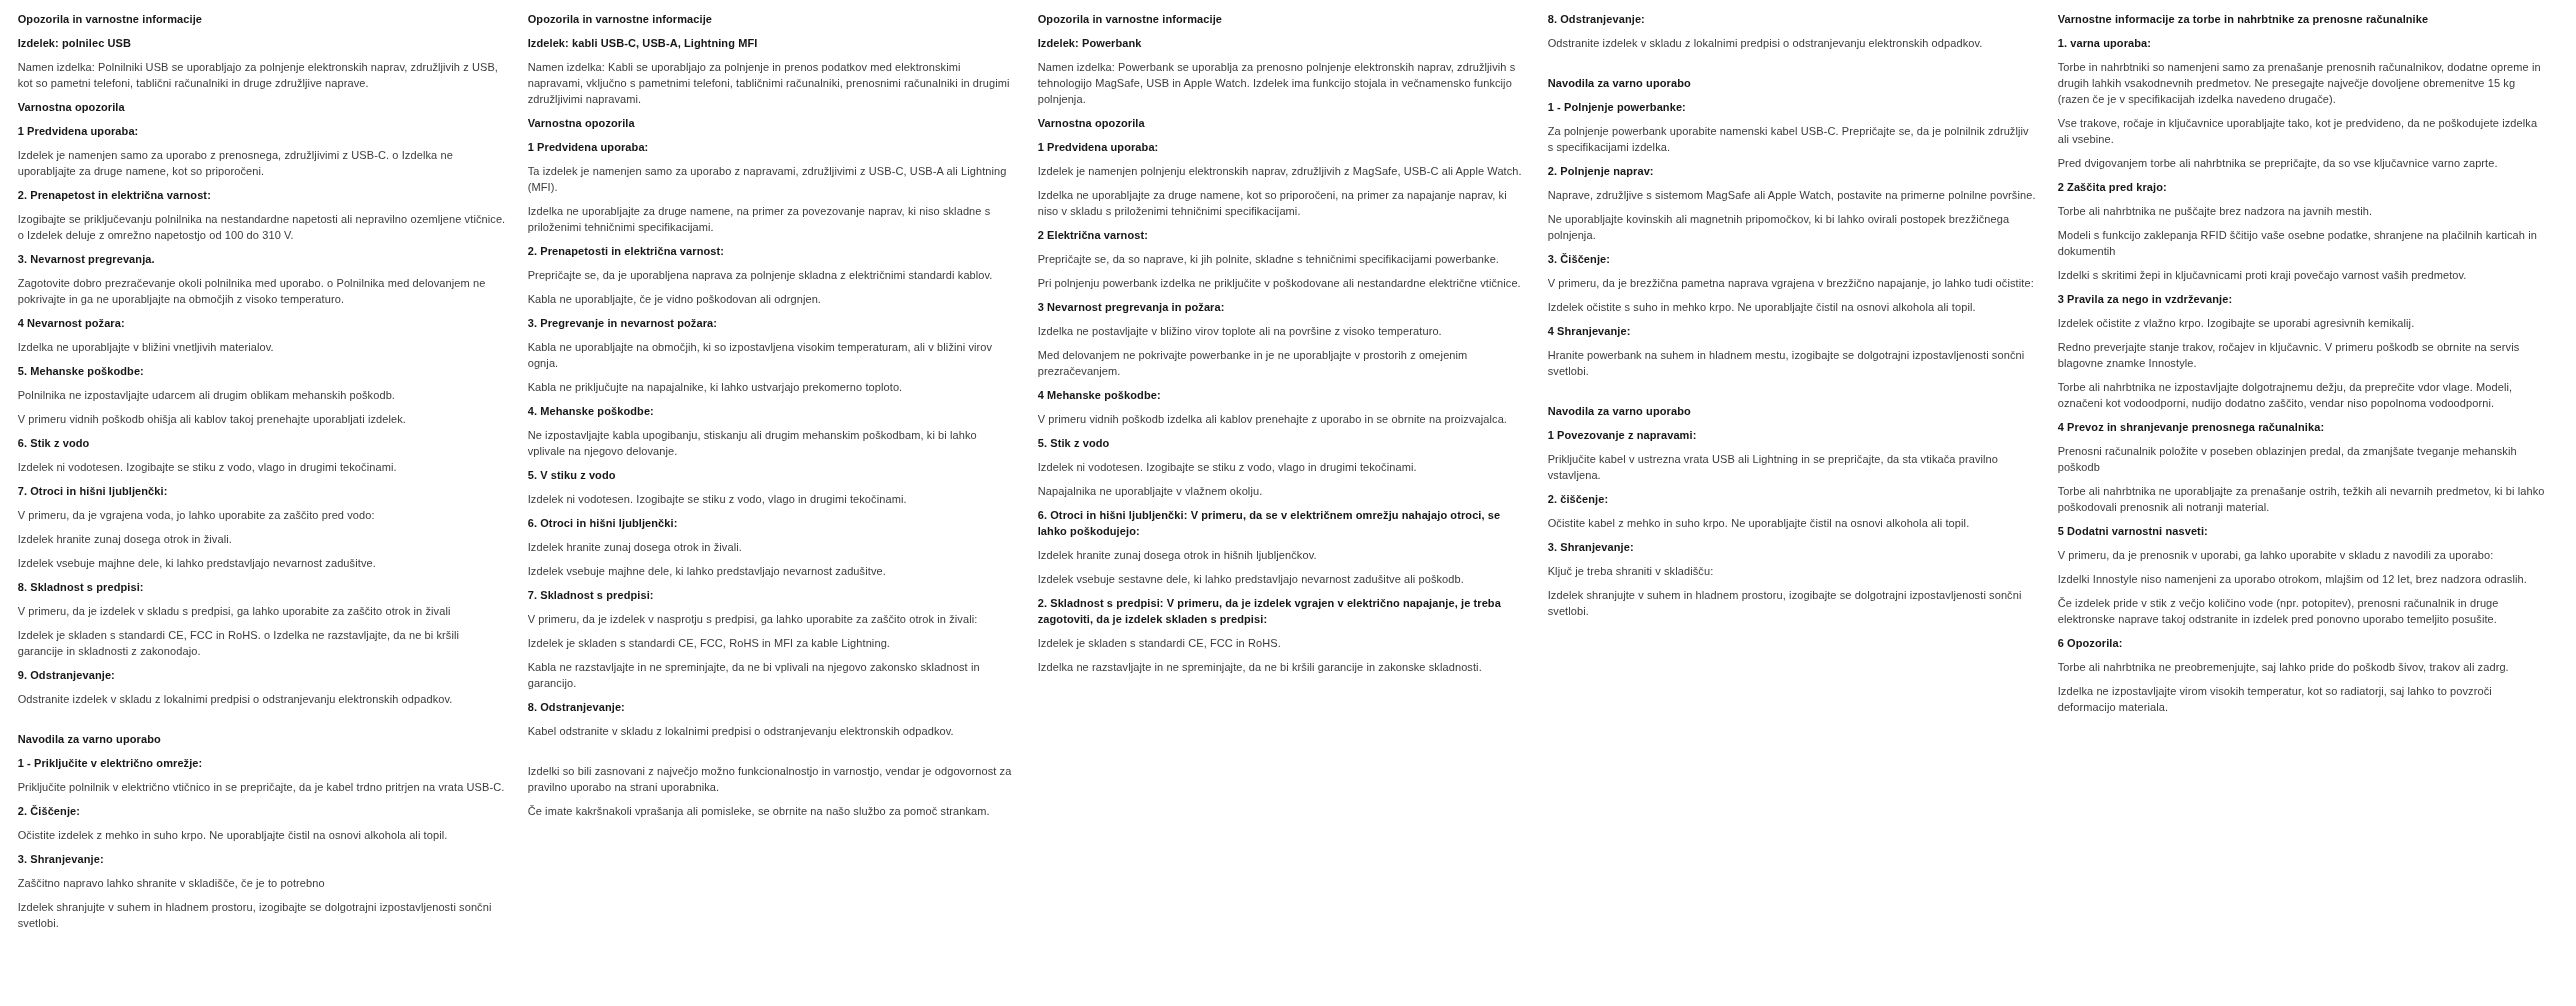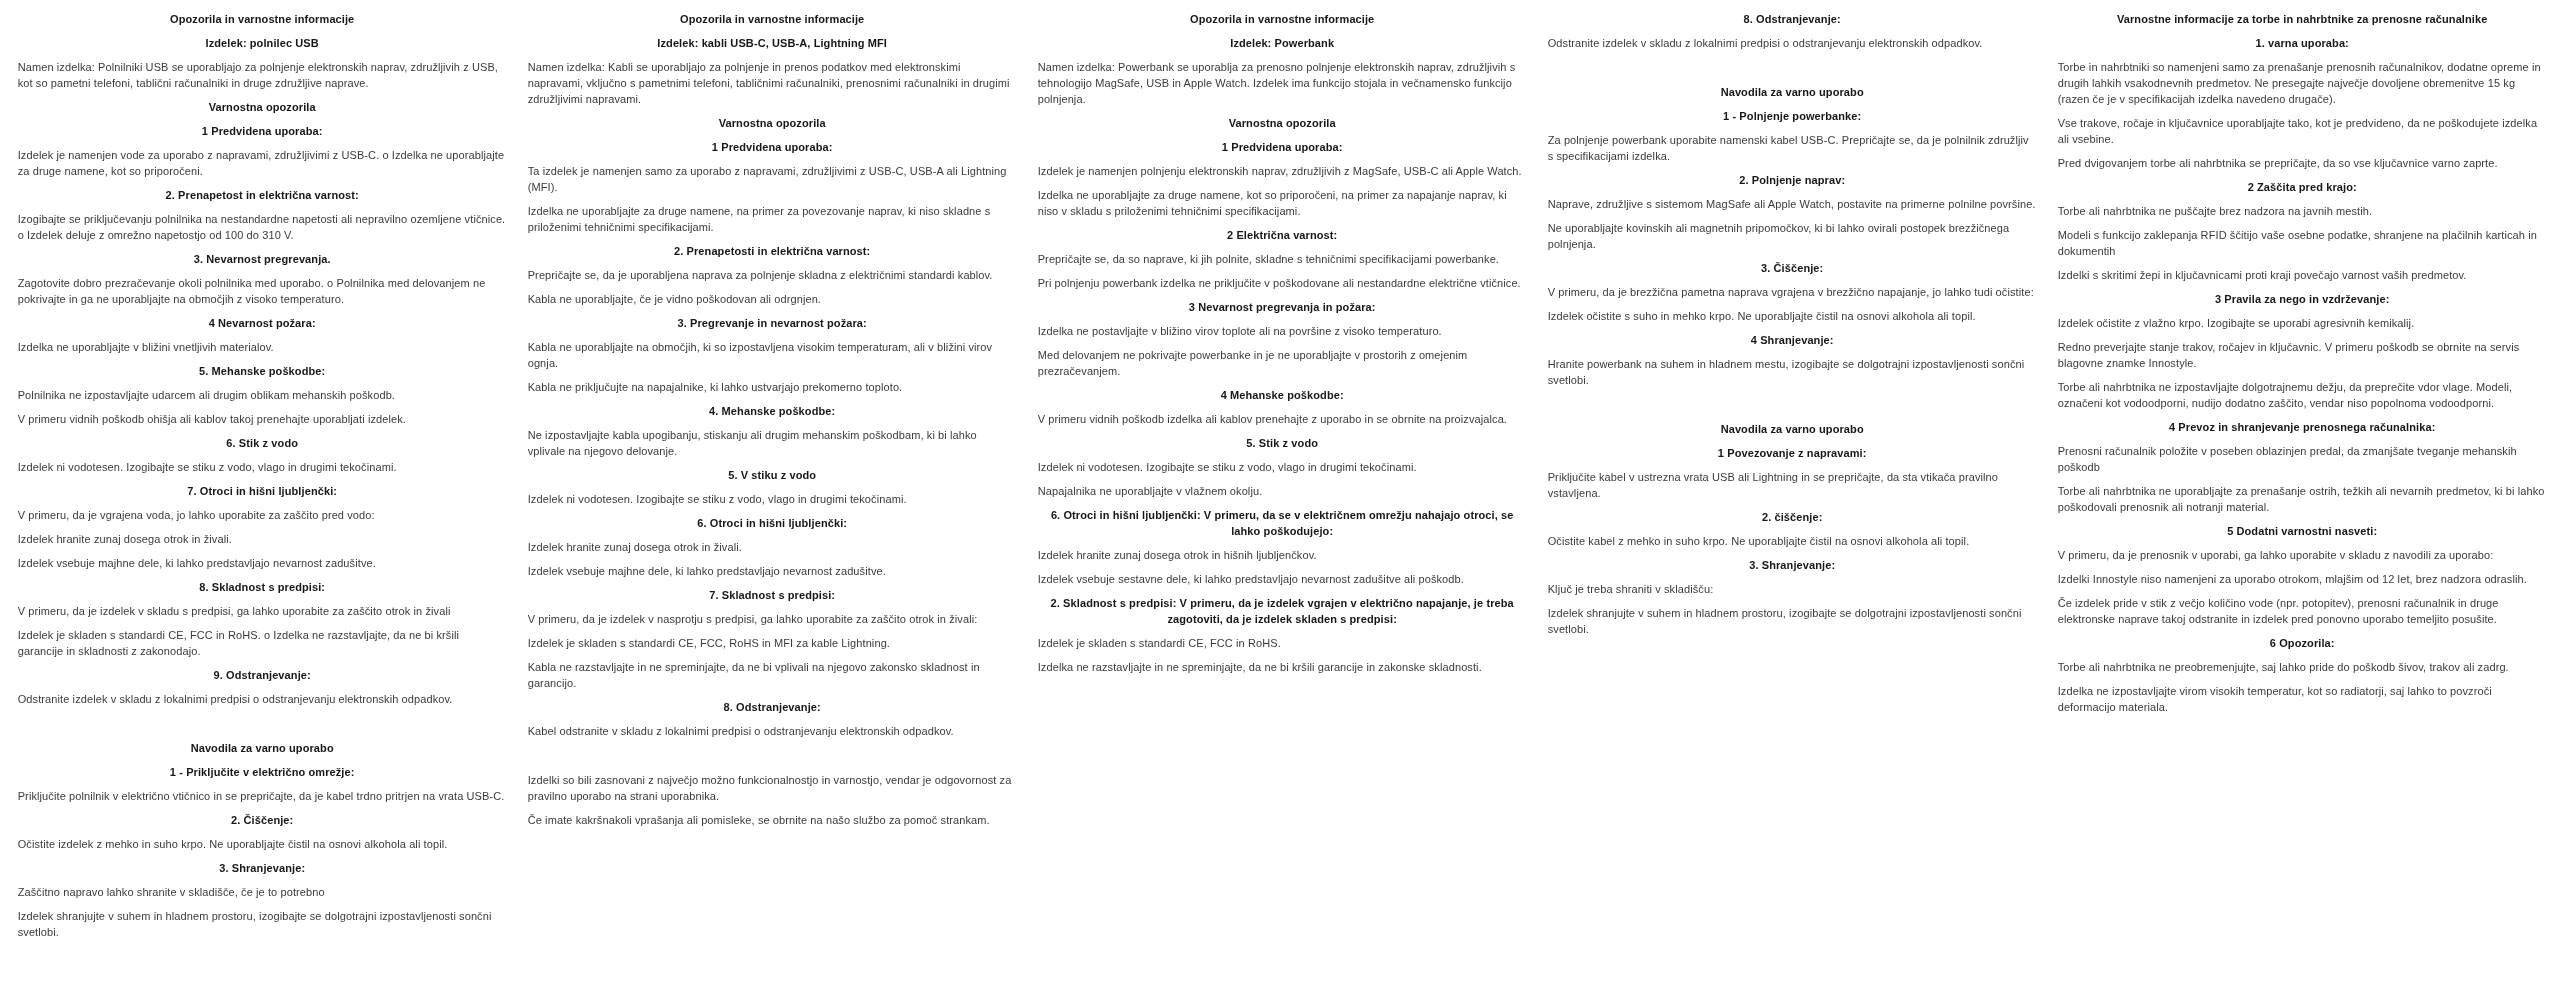--- a/index.html
+++ b/index.html
@@ -24,41 +24,40 @@
     flex: 0 0 489px;
     width: 489px;
   }
   .block {
     font-size: 11px;
     line-height: 16px;
     margin-top: 8px;
     letter-spacing: 0.1px;
   }
   .block:first-child { margin-top: 0; }
-  .block.gap { margin-top: 33px; }
+  .block.gap { margin-top: 24px; }
   .h1, .h2 {
     font-weight: 700;
     color: #171717;
-    text-align: center;
   }
   .p {
     color: #3b3b3b;
   }
 </style>
 </head>
 <body>
 
 <main class="page">
   <section class="column">
       <div class="block h1">Opozorila in varnostne informacije</div>
       <div class="block h2">Izdelek: polnilec USB</div>
       <div class="block p">Namen izdelka: Polnilniki USB se uporabljajo za polnjenje elektronskih naprav, združljivih z USB, kot so pametni telefoni, tablični računalniki in druge združljive naprave.</div>
       <div class="block h2">Varnostna opozorila</div>
       <div class="block h2">1 Predvidena uporaba:</div>
-      <div class="block p">Izdelek je namenjen vode za uporabo z napravami, združljivimi z USB-C. o Izdelka ne uporabljajte za druge namene, kot so priporočeni.</div>
+      <div class="block p">Izdelek je namenjen samo za uporabo z prenosnega, združljivimi z USB-C. o Izdelka ne uporabljajte za druge namene, kot so priporočeni.</div>
       <div class="block h2">2. Prenapetost in električna varnost:</div>
       <div class="block p">Izogibajte se priključevanju polnilnika na nestandardne napetosti ali nepravilno ozemljene vtičnice. o Izdelek deluje z omrežno napetostjo od 100 do 310 V.</div>
       <div class="block h2">3. Nevarnost pregrevanja.</div>
       <div class="block p">Zagotovite dobro prezračevanje okoli polnilnika med uporabo. o Polnilnika med delovanjem ne pokrivajte in ga ne uporabljajte na območjih z visoko temperaturo.</div>
       <div class="block h2">4 Nevarnost požara:</div>
       <div class="block p">Izdelka ne uporabljajte v bližini vnetljivih materialov.</div>
       <div class="block h2">5. Mehanske poškodbe:</div>
       <div class="block p">Polnilnika ne izpostavljajte udarcem ali drugim oblikam mehanskih poškodb.</div>
       <div class="block p">V primeru vidnih poškodb ohišja ali kablov takoj prenehajte uporabljati izdelek.</div>
       <div class="block h2">6. Stik z vodo</div>

